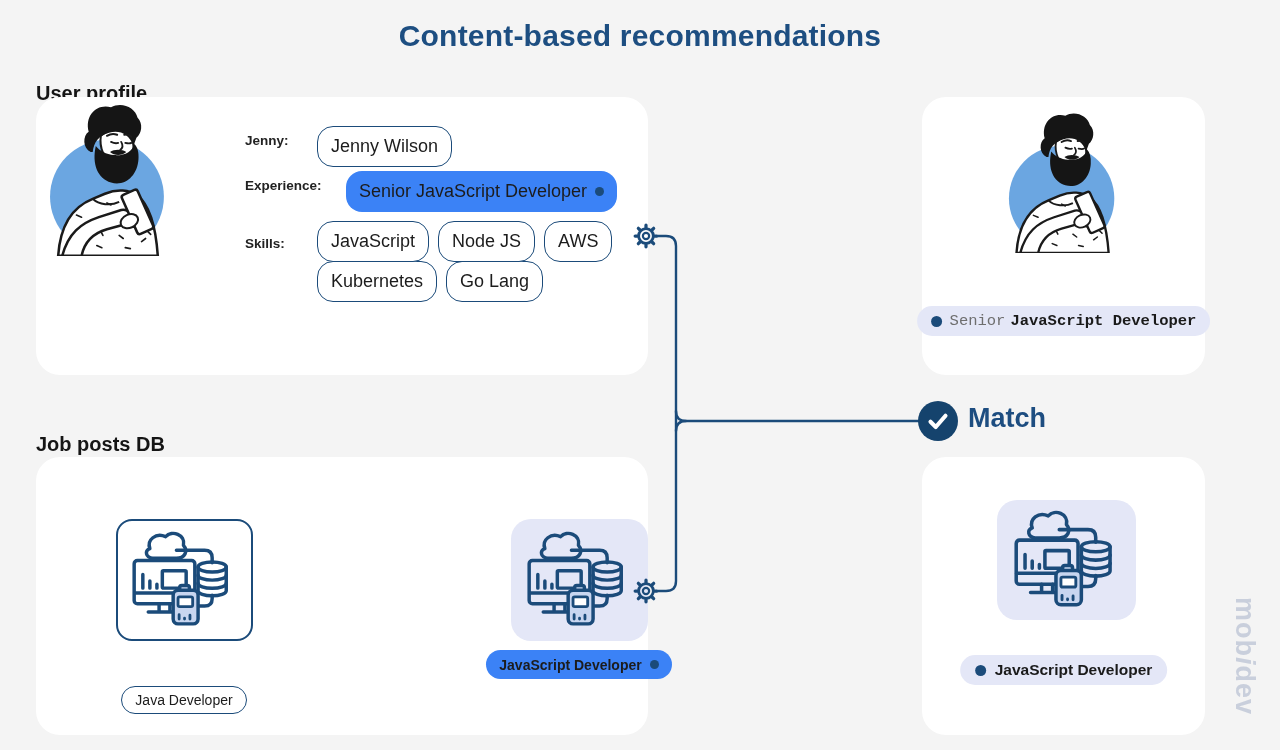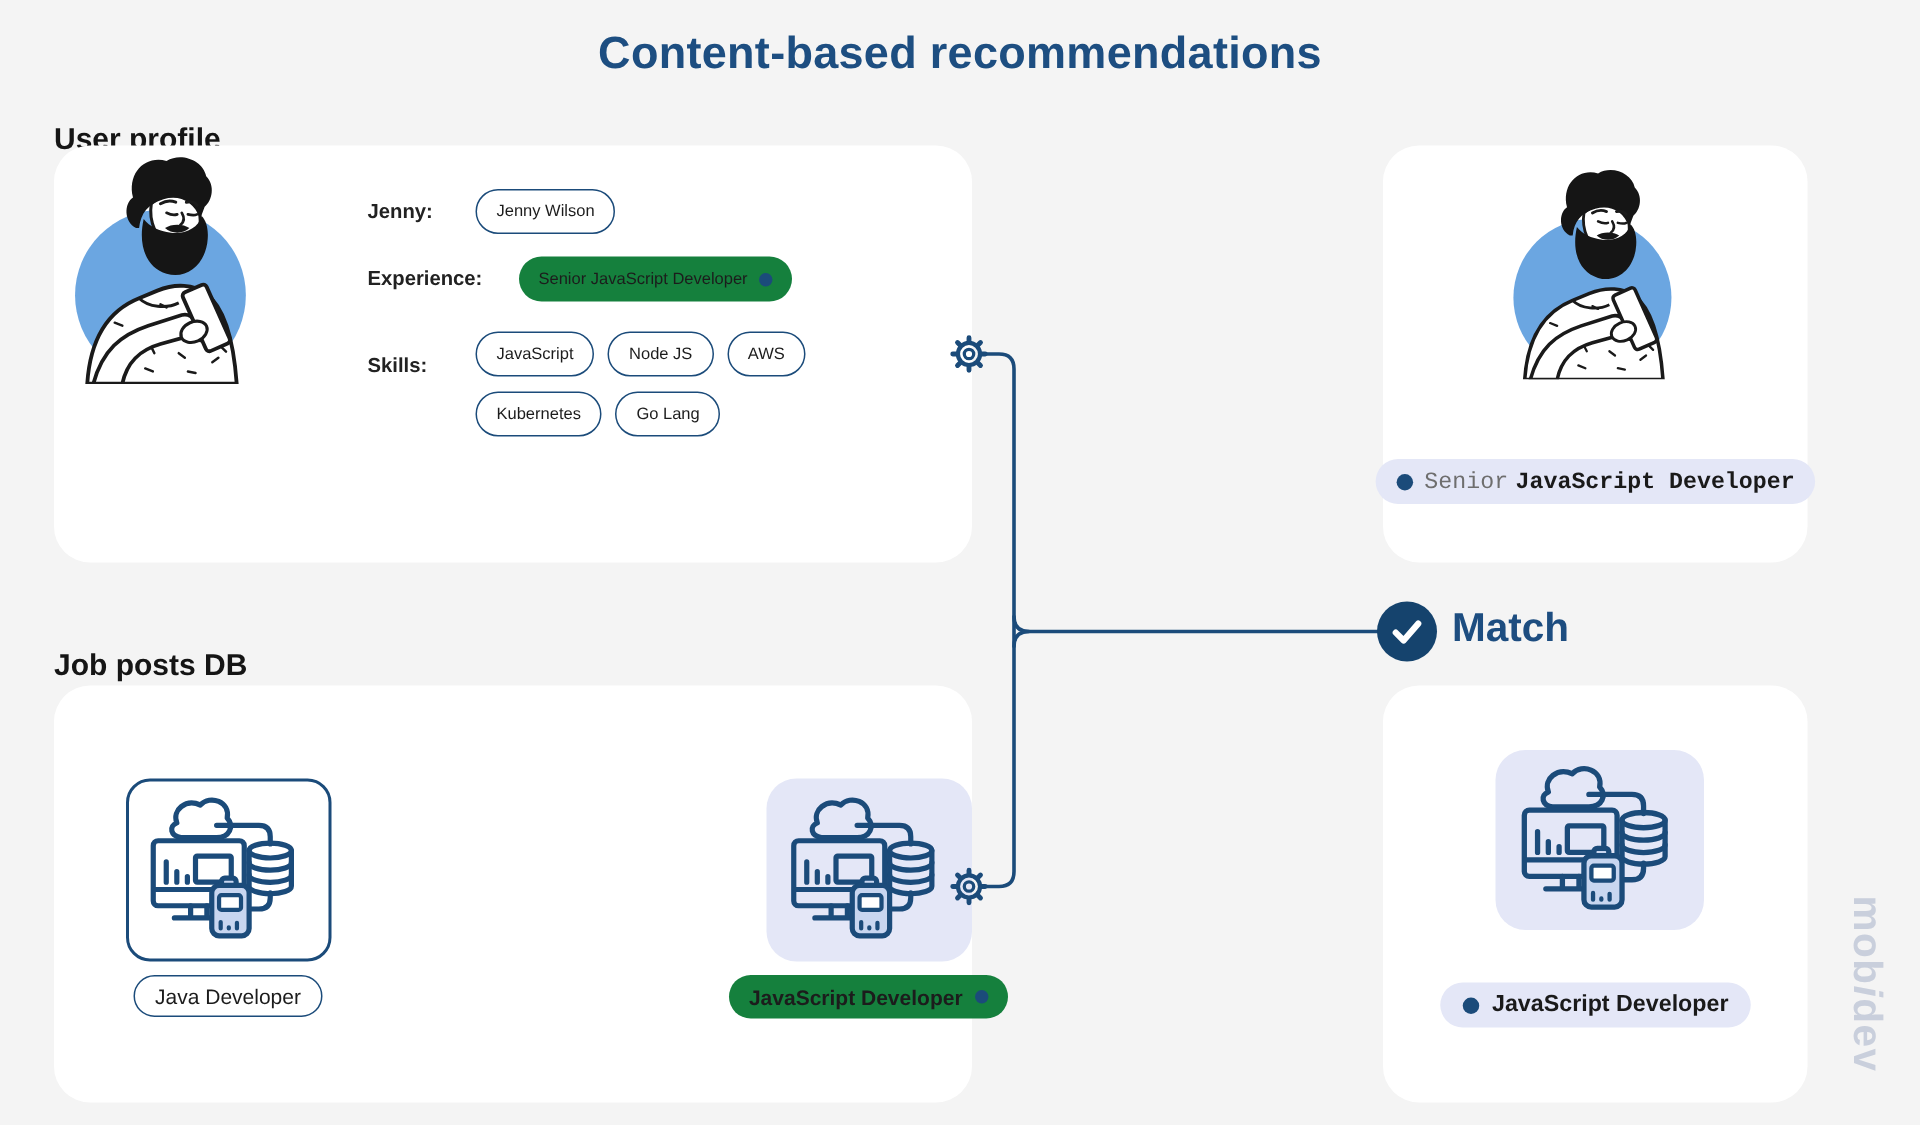--- a/index.html
+++ b/index.html
@@ -15,26 +15,26 @@
     font-size:30px;font-weight:700;color:#1d4e81;letter-spacing:.2px;
   }
   .section-heading{
     position:absolute;font-size:20px;font-weight:700;color:#151515;
   }
   .field-label{
     position:absolute;height:30px;line-height:30px;
     font-size:13.5px;font-weight:700;color:#222;
   }
   .pill{
-    display:inline-flex;align-items:center;height:30px;
-    padding:0 13px;border-radius:16px;font-size:11px;color:#1c1c1c;
+    display:inline-flex;align-items:center;height:41px;
+    padding:0 13px;border-radius:16px;font-size:18px;color:#1c1c1c;
     white-space:nowrap;box-sizing:border-box;
   }
   .pill.outline{background:#fff;border:1.6px solid #1b4b7a;}
-  .pill.filled{background:#15803d;border:none;}
+  .pill.filled{background:#3b82f6;border:none;}
   .abs{position:absolute;}
   .dot{width:9px;height:9px;border-radius:50%;background:#1b4b7a;flex:0 0 auto;}
   .dot.big{width:11px;height:11px;}
   .skills-row{position:absolute;display:flex;gap:9px;}
   .gear{position:absolute;width:26px;height:26px;z-index:6;}
   .overlay{position:absolute;left:0;top:0;z-index:2;pointer-events:none;}
   .match-circle{
     position:absolute;left:918px;top:401px;width:40px;height:40px;border-radius:50%;
     background:#15436d;z-index:5;display:flex;align-items:center;justify-content:center;
   }
@@ -173,21 +173,21 @@
       <span class="dot big"></span>
       <span class="txt-gray">Senior</span>
       <span class="txt-bold" style="margin-left:-3px;">JavaScript Developer</span>
     </span>
   </div>
 
   <div class="section-heading" style="left:36px;top:422px;margin-top:11px;">Job posts DB</div>
 
   <div class="card" style="left:36px;top:457px;width:612px;height:278px;">
 
-    <div class="job-item" style="left:26px;top:62px;width:180px;">
+    <div class="job-item" style="left:58px;top:62px;width:180px;gap:36px;">
       <div class="job-icon-box">
         <svg width="118" height="104">
             <use href="#sym-job"></use>
           </svg>
       </div>
       <div class="job-label">
         <span class="pill outline">Java Developer</span>
       </div>
     </div>
 

